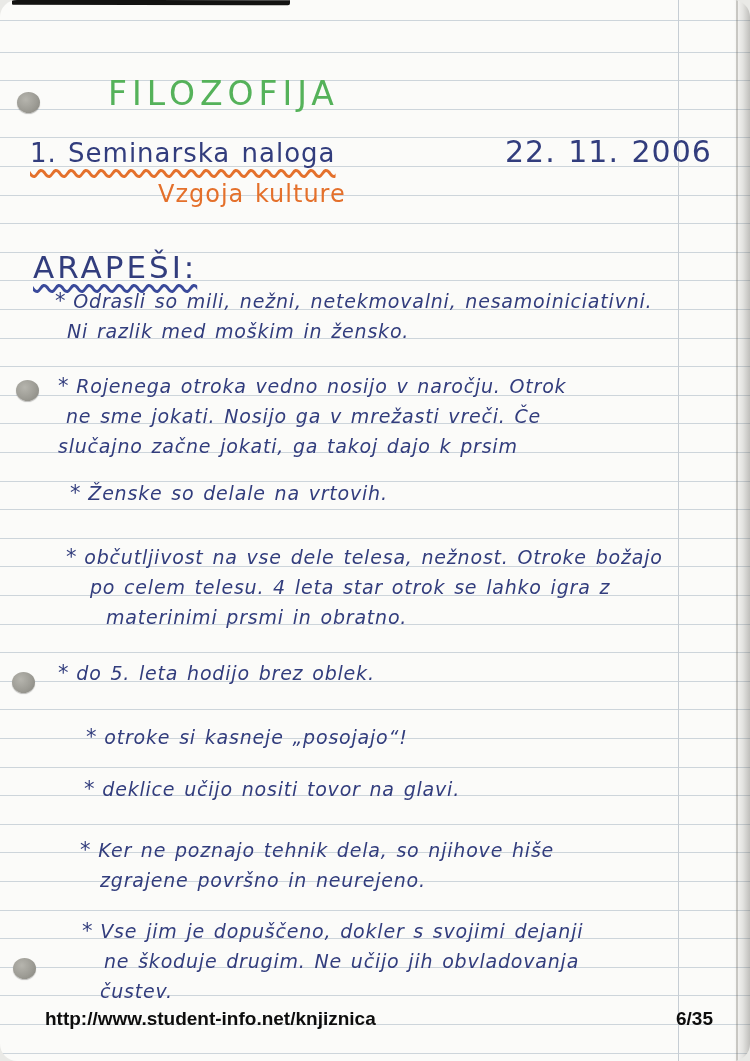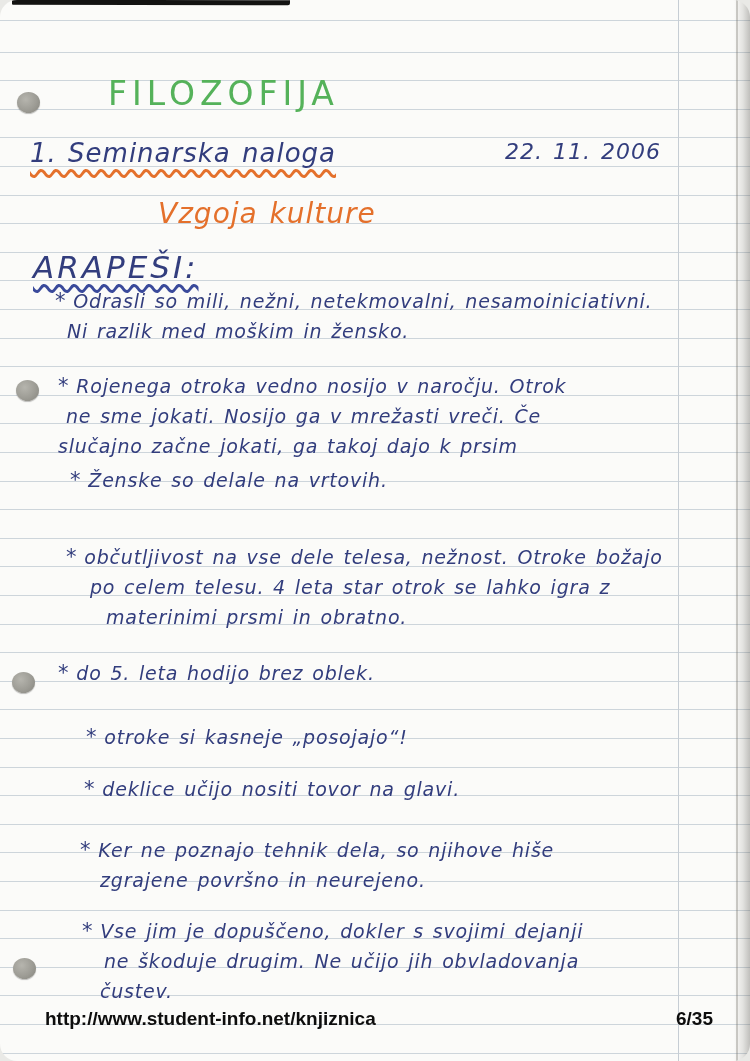--- a/index.html
+++ b/index.html
@@ -20,26 +20,26 @@
   .edge-shadow{position:absolute;top:0;bottom:0;right:0;width:16px;
     background:linear-gradient(to right,rgba(0,0,0,0) 0%,rgba(120,118,112,.18) 55%,rgba(95,93,88,.38) 100%);}
   .edge-line{position:absolute;top:0;bottom:0;left:736px;width:2px;background:rgba(120,118,110,.35);}
   
   .scan-bar{position:absolute;left:12px;top:0;width:278px;height:5px;background:#131312;border-radius:0 0 2px 1px;transform:rotate(.15deg);}
   
   .hole{position:absolute;width:23px;height:21px;border-radius:50%;
     background:radial-gradient(circle at 38% 35%, #b6b5ae 0%, #9d9c95 55%, #84837c 100%);
     box-shadow:0 1px 1px rgba(0,0,0,.25);}
   
-  .hand{position:absolute;font-style:italic;color:#323d7d;letter-spacing:1px;word-spacing:2px;line-height:30px;white-space:nowrap;}
+  .hand{position:absolute;color:#323d7d;letter-spacing:1px;word-spacing:2px;line-height:30px;white-space:nowrap;}
   .subject{left:108px;top:74px;font-size:33px;letter-spacing:5px;color:#55b25a;font-style:normal;line-height:40px;}
   .assignment{left:30px;top:136px;font-size:26px;line-height:34px;
     text-decoration:underline;text-decoration-style:wavy;text-decoration-color:#e4702b;text-decoration-thickness:2.5px;text-underline-offset:7px;}
-  .date{left:505px;top:136px;font-size:22px;line-height:32px;}
-  .topic{left:158px;top:196px;font-size:28px;line-height:36px;color:#e4702b;}
+  .date{left:505px;top:136px;font-size:30px;line-height:32px;}
+  .topic{left:158px;top:176px;font-size:24px;line-height:36px;color:#e4702b;}
   .heading{left:33px;top:251px;font-size:31px;letter-spacing:3px;line-height:32px;
     text-decoration:underline;text-decoration-style:wavy;text-decoration-color:#3a4a9b;text-decoration-thickness:2.5px;text-underline-offset:6px;}
   .bullet{position:absolute;font-style:italic;color:#323d7d;font-size:19px;letter-spacing:.8px;word-spacing:2px;line-height:30px;white-space:nowrap;}
   .mark{font-size:21px;margin-right:7px;font-style:normal;}
   .bline{height:30px;}
   
   .footer-text{position:absolute;font-family:"Liberation Sans",sans-serif;font-weight:bold;font-size:19px;color:#0d0d0d;line-height:18px;}
   .footer-url{left:45px;top:1010px;}
   .footer-page{left:676px;top:1010px;}
 </style>
@@ -68,21 +68,21 @@
     <div class="bline"><span class="mark">*</span><span>Odrasli so mili, nežni, netekmovalni, nesamoiniciativni.</span></div>
     <div class="bline" style="margin-left:12px;">Ni razlik med moškim in žensko.</div>
   </div>
 
   <div class="bullet" style="left:58px;top:371px;">
     <div class="bline"><span class="mark">*</span><span>Rojenega otroka vedno nosijo v naročju. Otrok</span></div>
     <div class="bline" style="margin-left:8px;font-style:italic;">ne sme jokati. Nosijo ga v mrežasti vreči. Če</div>
     <div class="bline" style="margin-left:0;">slučajno začne jokati, ga takoj dajo k prsim</div>
   </div>
 
-  <div class="bullet" style="left:70px;top:465px;">
+  <div class="bullet" style="left:70px;top:478px;">
     <div class="bline"><span class="mark">*</span><span>Ženske so delale na vrtovih.</span></div>
   </div>
 
   <div class="bullet" style="left:66px;top:542px;">
     <div class="bline"><span class="mark">*</span><span>občutljivost na vse dele telesa, nežnost. Otroke božajo</span></div>
     <div class="bline" style="margin-left:24px;">po celem telesu. 4 leta star otrok se lahko igra z</div>
     <div class="bline" style="margin-left:40px;">materinimi prsmi in obratno.</div>
   </div>
 
   <div class="bullet" style="left:58px;top:658px;">

